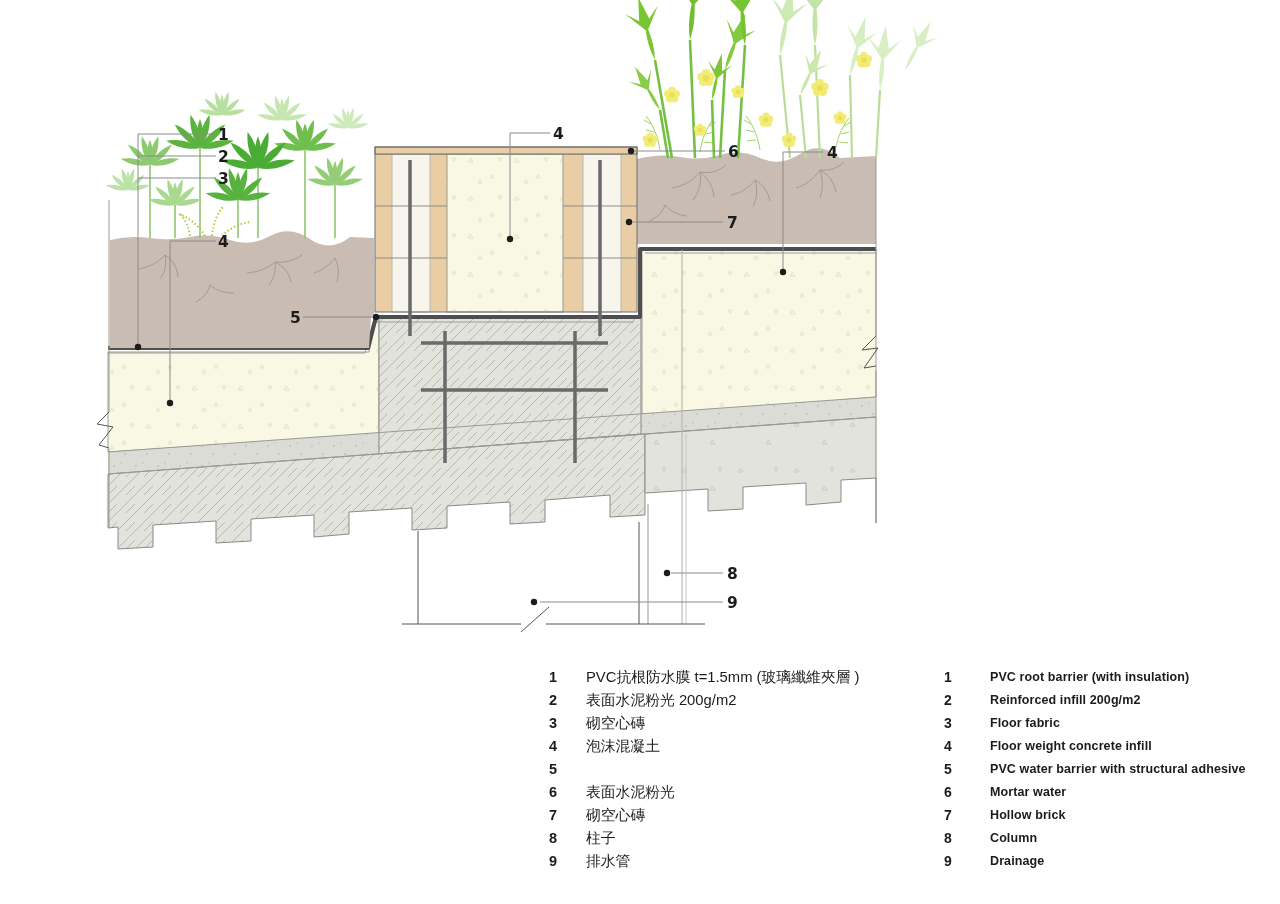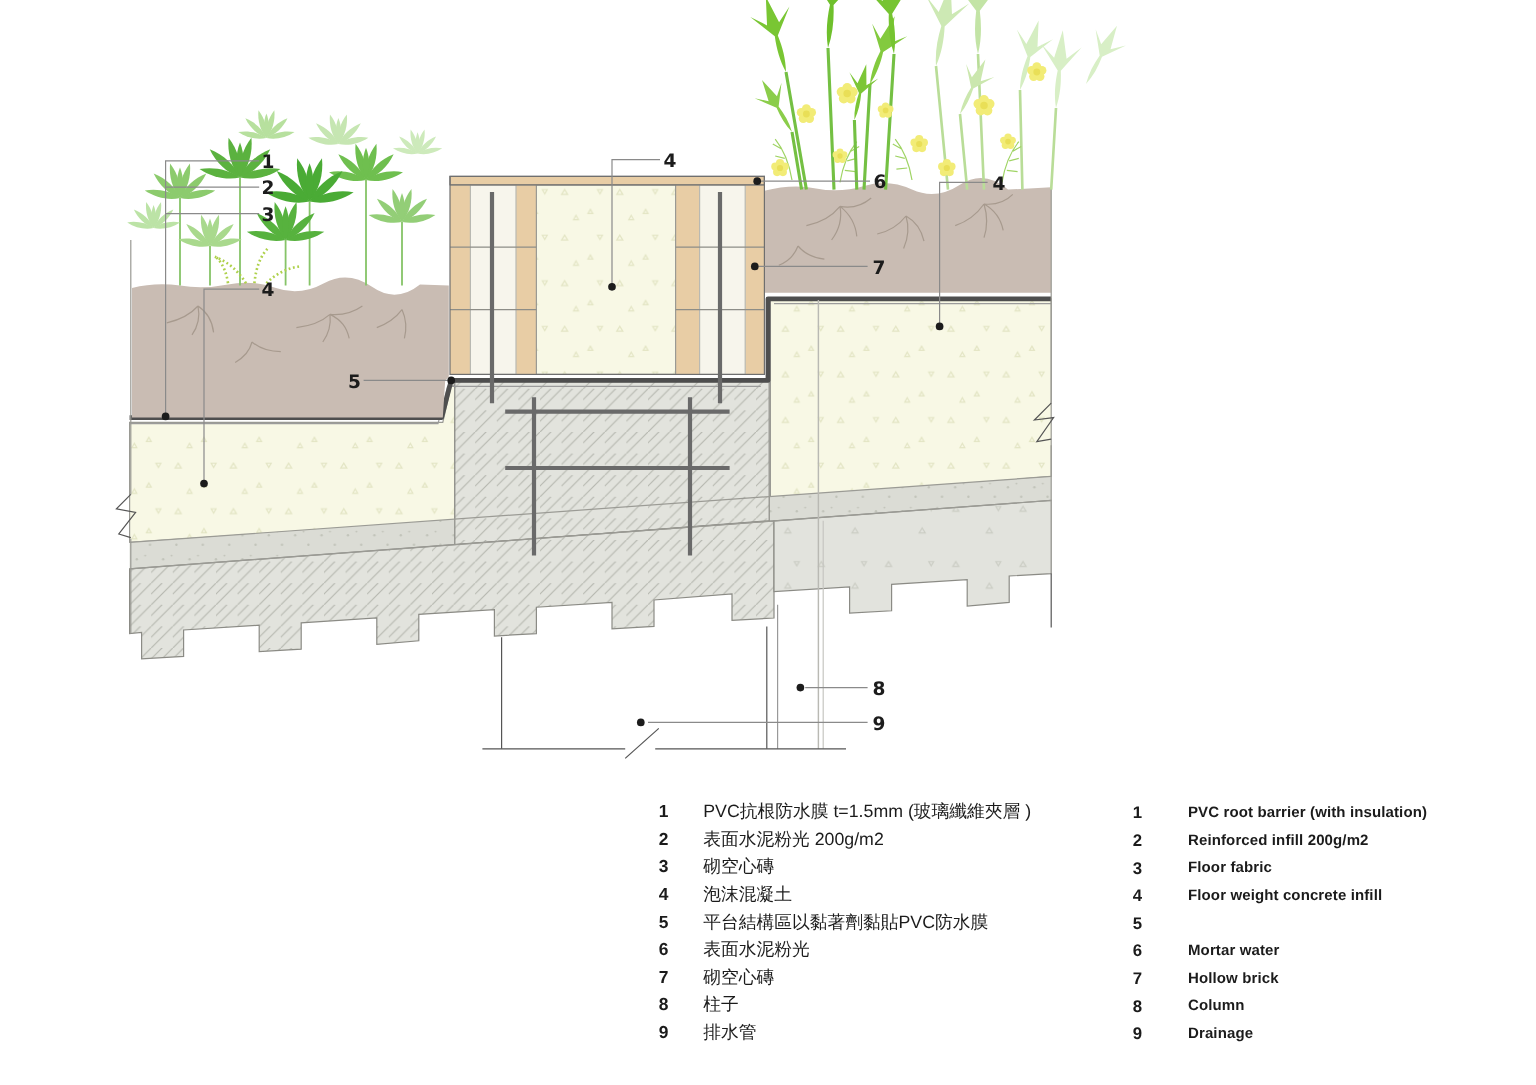--- a/index.html
+++ b/index.html
@@ -280,21 +280,20 @@
   <div class="lg-row">
         <span class="lg-num">3</span>
         <span class="lg-text">砌空心磚</span>
       </div>
   <div class="lg-row">
         <span class="lg-num">4</span>
         <span class="lg-text">泡沫混凝土</span>
       </div>
   <div class="lg-row">
         <span class="lg-num">5</span>
-        <span class="lg-text">平台結構區以黏著劑黏貼PVC防水膜</span>
       </div>
   <div class="lg-row">
         <span class="lg-num">6</span>
         <span class="lg-text">表面水泥粉光</span>
       </div>
   <div class="lg-row">
         <span class="lg-num">7</span>
         <span class="lg-text">砌空心磚</span>
       </div>
   <div class="lg-row">
@@ -319,20 +318,21 @@
   <div class="lg-row">
         <span class="lg-num">3</span>
         <span class="lg-text">Floor fabric</span>
       </div>
   <div class="lg-row">
         <span class="lg-num">4</span>
         <span class="lg-text">Floor weight concrete infill</span>
       </div>
   <div class="lg-row">
         <span class="lg-num">5</span>
+        <span class="lg-text">PVC water barrier with structural adhesive</span>
       </div>
   <div class="lg-row">
         <span class="lg-num">6</span>
         <span class="lg-text">Mortar water</span>
       </div>
   <div class="lg-row">
         <span class="lg-num">7</span>
         <span class="lg-text">Hollow brick</span>
       </div>
   <div class="lg-row">

